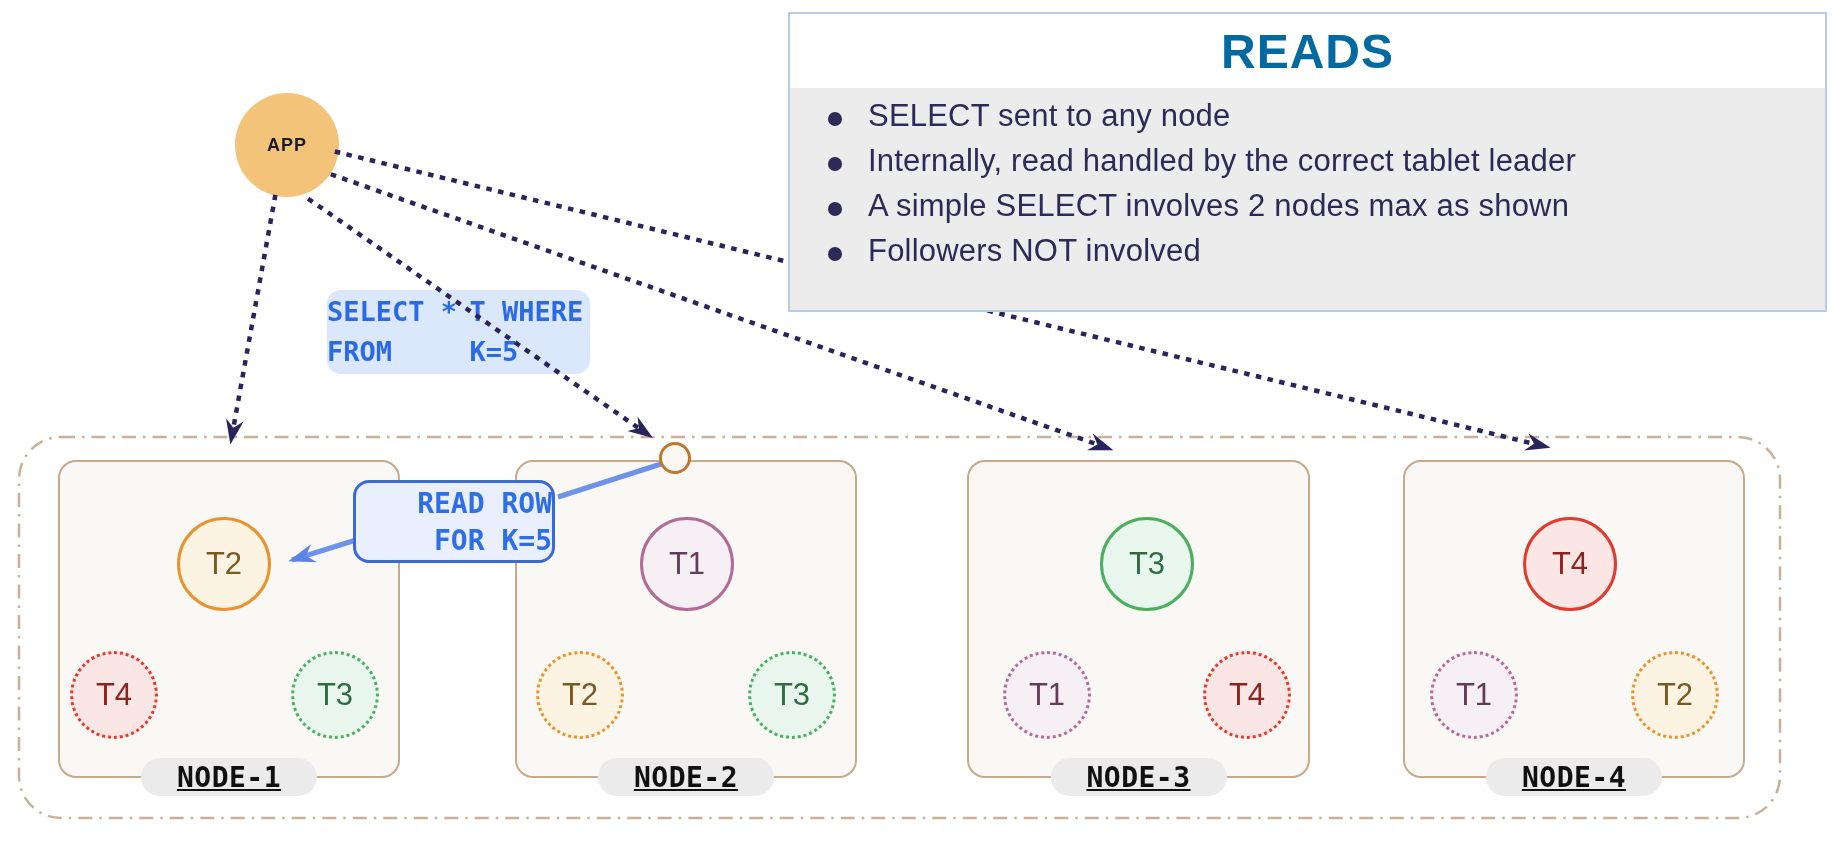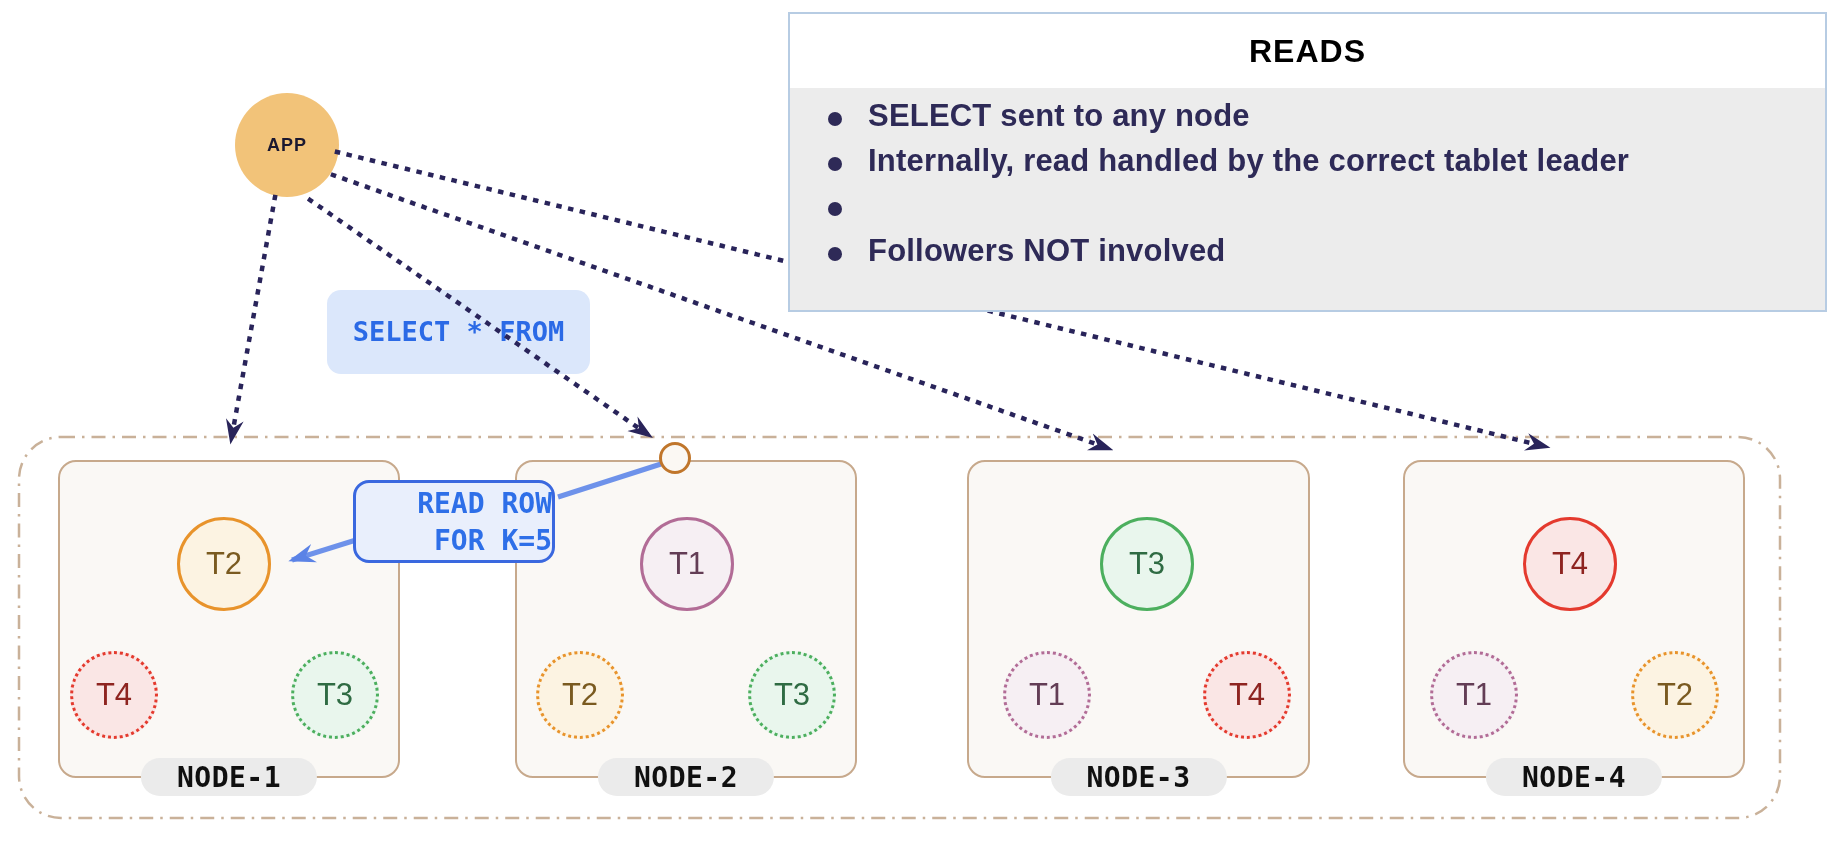--- a/index.html
+++ b/index.html
@@ -18,26 +18,26 @@
     background:#F2C379;display:flex;align-items:center;justify-content:center;z-index:2;
   }
   .app-circle span{font-size:18px;font-weight:bold;color:#1B1830;letter-spacing:1px;}
 
   
   .reads-panel{
     position:absolute;left:788px;top:12px;width:1039px;height:300px;box-sizing:border-box;
     background:#ffffff;border:2px solid #B7CCE3;z-index:4;
   }
   .reads-header{height:74px;display:flex;align-items:center;justify-content:center;}
-  .reads-title{font-size:32px;font-weight:600;color:#000000;letter-spacing:1px;}
+  .reads-title{font-size:48px;font-weight:600;color:#0369a1;letter-spacing:1px;}
   .reads-body{
     position:absolute;left:0;right:0;top:74px;bottom:0;background:#ECECEC;
     padding:10px 0 0 24px;box-sizing:border-box;
   }
-  .reads-body ul{list-style:none;margin:0;padding:0;font-weight:bold;}
+  .reads-body ul{list-style:none;margin:0;padding:0;}
   .reads-body li{display:flex;align-items:flex-start;height:45px;}
   .bullet-dot{flex:0 0 14px;width:14px;height:14px;border-radius:50%;background:#2E2A57;margin:14px 26px 0 14px;}
   .bullet-text{font-size:31px;color:#2E2A57;letter-spacing:0.2px;}
 
   
   .query-label{
     position:absolute;left:327px;top:290px;width:263px;height:84px;border-radius:14px;
     background:#DBE7FB;z-index:2;display:flex;flex-direction:row;align-items:center;justify-content:center;
     font-family:"DejaVu Sans Mono",monospace;font-weight:bold;font-size:27px;color:#2B6AE6;line-height:40px;
   }
@@ -60,21 +60,21 @@
     background:#FAF8F5;border:2px solid #C7A98C;border-radius:18px;
   }
   .node-1{left:58px;width:342px;}
   .node-2{left:515px;width:342px;}
   .node-3{left:967px;width:343px;}
   .node-4{left:1403px;width:342px;}
   .node-pill{
     position:absolute;left:50%;bottom:-20px;transform:translateX(-50%);
     background:#EBEBEB;border-radius:20px;height:38px;padding:0 36px;
     display:flex;align-items:center;justify-content:center;white-space:nowrap;
-    font-family:"DejaVu Sans Mono",monospace;font-weight:bold;font-size:28px;color:#101010;letter-spacing:0.5px;
+    font-family:"DejaVu Sans Mono",monospace;font-weight:bold;font-size:28px;color:#101010;letter-spacing:0.5px;text-decoration:underline;
   }
   .tablet{
     position:absolute;border-radius:50%;display:flex;align-items:center;justify-content:center;
     font-size:31px;font-weight:500;
   }
   .tablet.leader{width:88px;height:88px;top:55px;border:3px solid var(--stroke);background:var(--fill);color:var(--text);}
   .tablet.follower{width:82px;height:82px;top:189px;border:3px dotted var(--stroke);background:var(--fill);color:var(--text);}
   .t1{--stroke:#B26C96;--fill:#F6EFF3;--text:#633D55;}
   .t2{--stroke:#E8932B;--fill:#FCF3E2;--text:#7A5A20;}
   .t3{--stroke:#4CAF5E;--fill:#E9F6ED;--text:#2F6B43;}
@@ -144,20 +144,21 @@
     <div class="tablet follower t2" style="left:226px;">
       <span>T2</span>
     </div>
     <div class="node-pill">
       <span>NODE-4</span>
     </div>
   </div>
 
   <div class="query-label">
     <span>SELECT * FROM</span>
+    <span>T WHERE K=5</span>
   </div>
 
   <svg class="layer" id="dotted-arrow-layer">
     <defs>
       <marker id="navy-dart" viewBox="0 0 14 10" refX="12" refY="5" markerWidth="25" markerHeight="19" markerUnits="userSpaceOnUse" orient="auto">
         <path d="M0,0 L14,5 L0,10 L4.5,5 Z" fill="#29245A"></path>
       </marker>
     </defs>
     <line x1="275" y1="197" x2="231" y2="441" stroke="#29245A" stroke-width="4.5" stroke-dasharray="1 11" stroke-linecap="square" marker-end="url(#navy-dart)"></line>
     <line x1="310" y1="200" x2="650" y2="436" stroke="#29245A" stroke-width="4.5" stroke-dasharray="1 11" stroke-linecap="square" marker-end="url(#navy-dart)"></line>
@@ -178,20 +179,21 @@
         <li>
           <span class="bullet-dot"></span>
           <span class="bullet-text">SELECT sent to any node</span>
         </li>
         <li>
           <span class="bullet-dot"></span>
           <span class="bullet-text">Internally, read handled by the correct tablet leader</span>
         </li>
         <li>
           <span class="bullet-dot"></span>
+          <span class="bullet-text">A simple SELECT involves 2 nodes max as shown</span>
         </li>
         <li>
           <span class="bullet-dot"></span>
           <span class="bullet-text">Followers NOT involved</span>
         </li>
       </ul>
     </div>
   </div>
 
   <svg class="layer" id="blue-arrow-layer">

